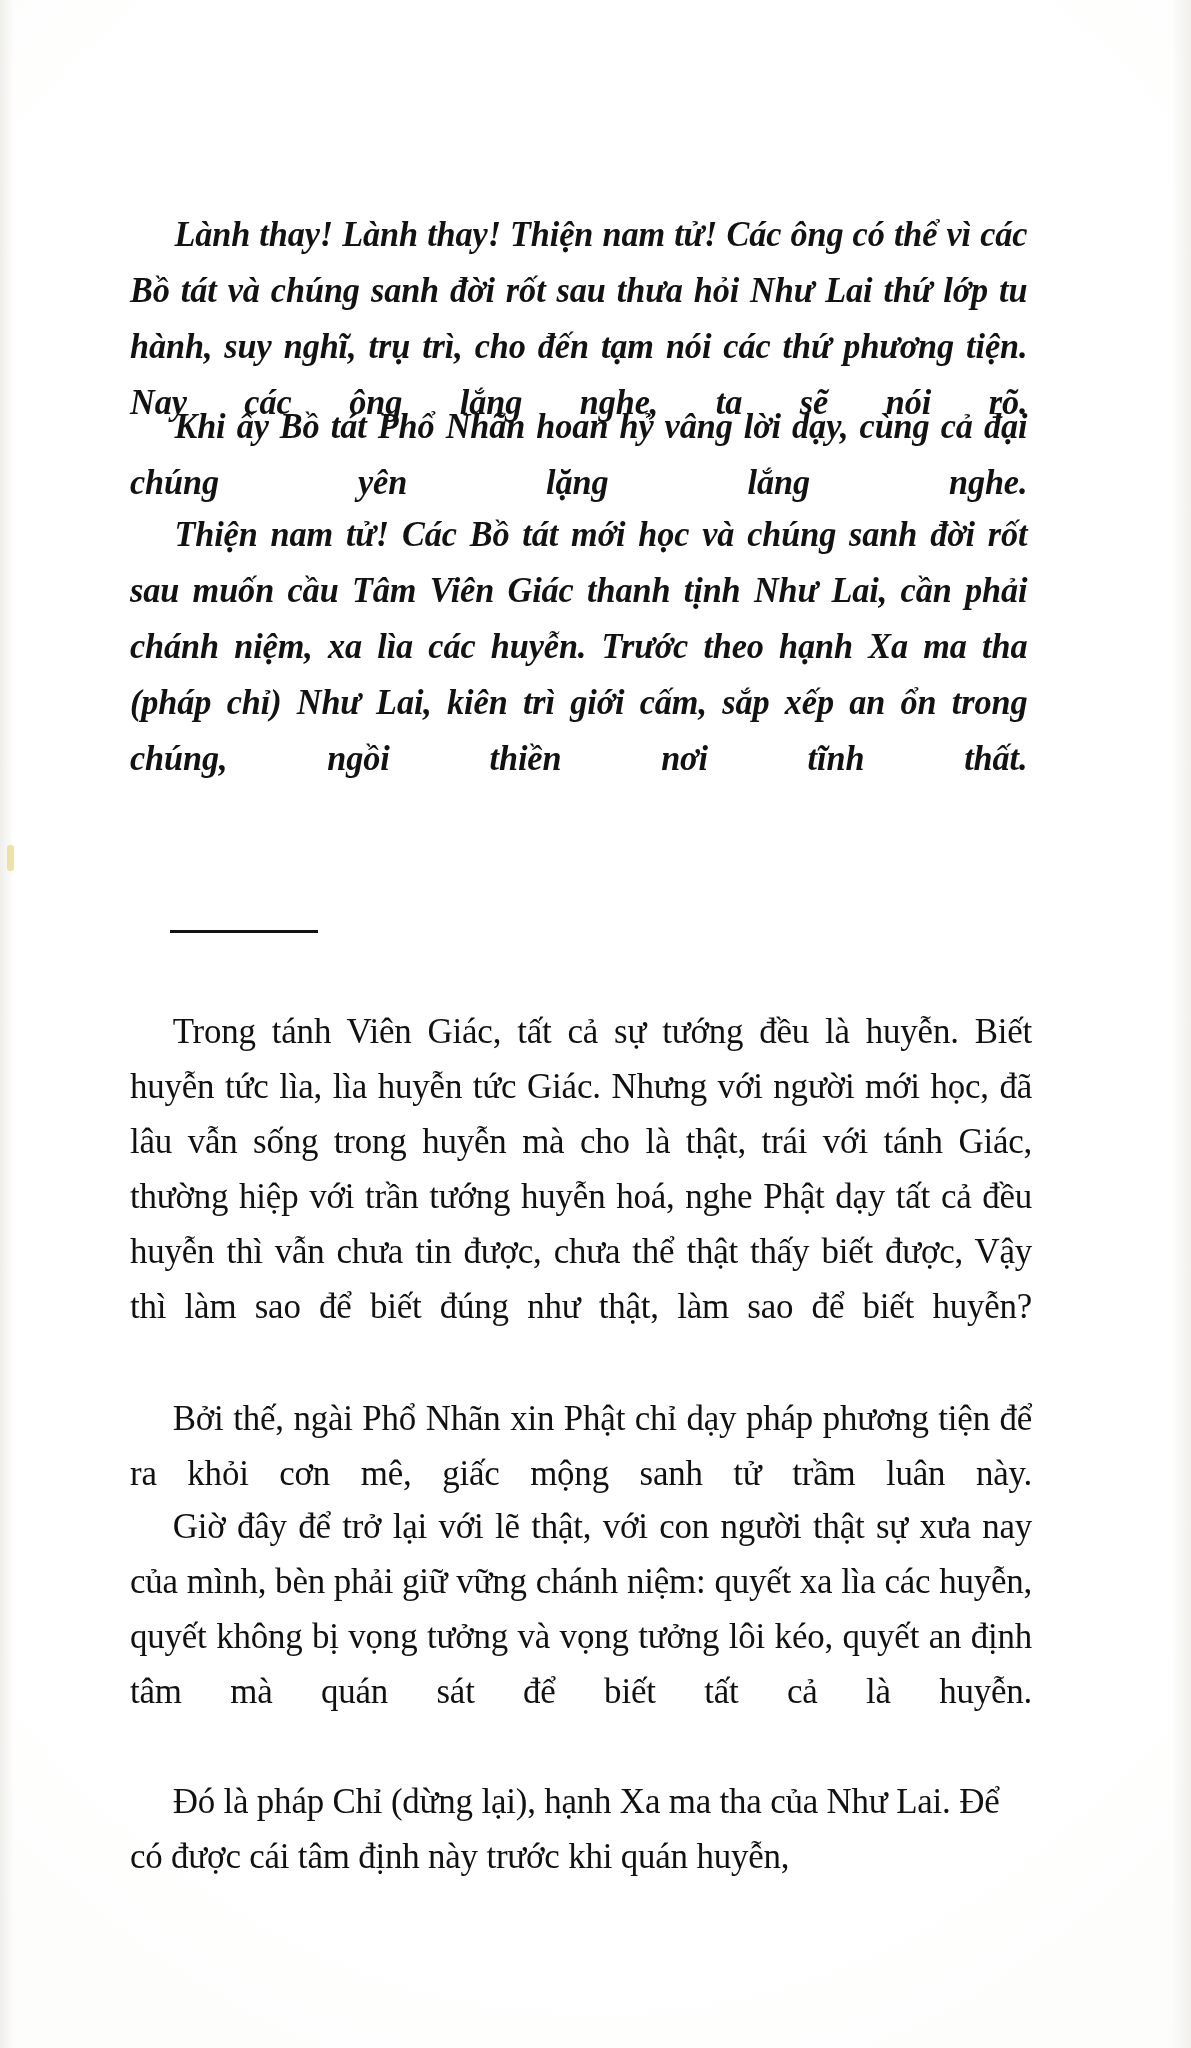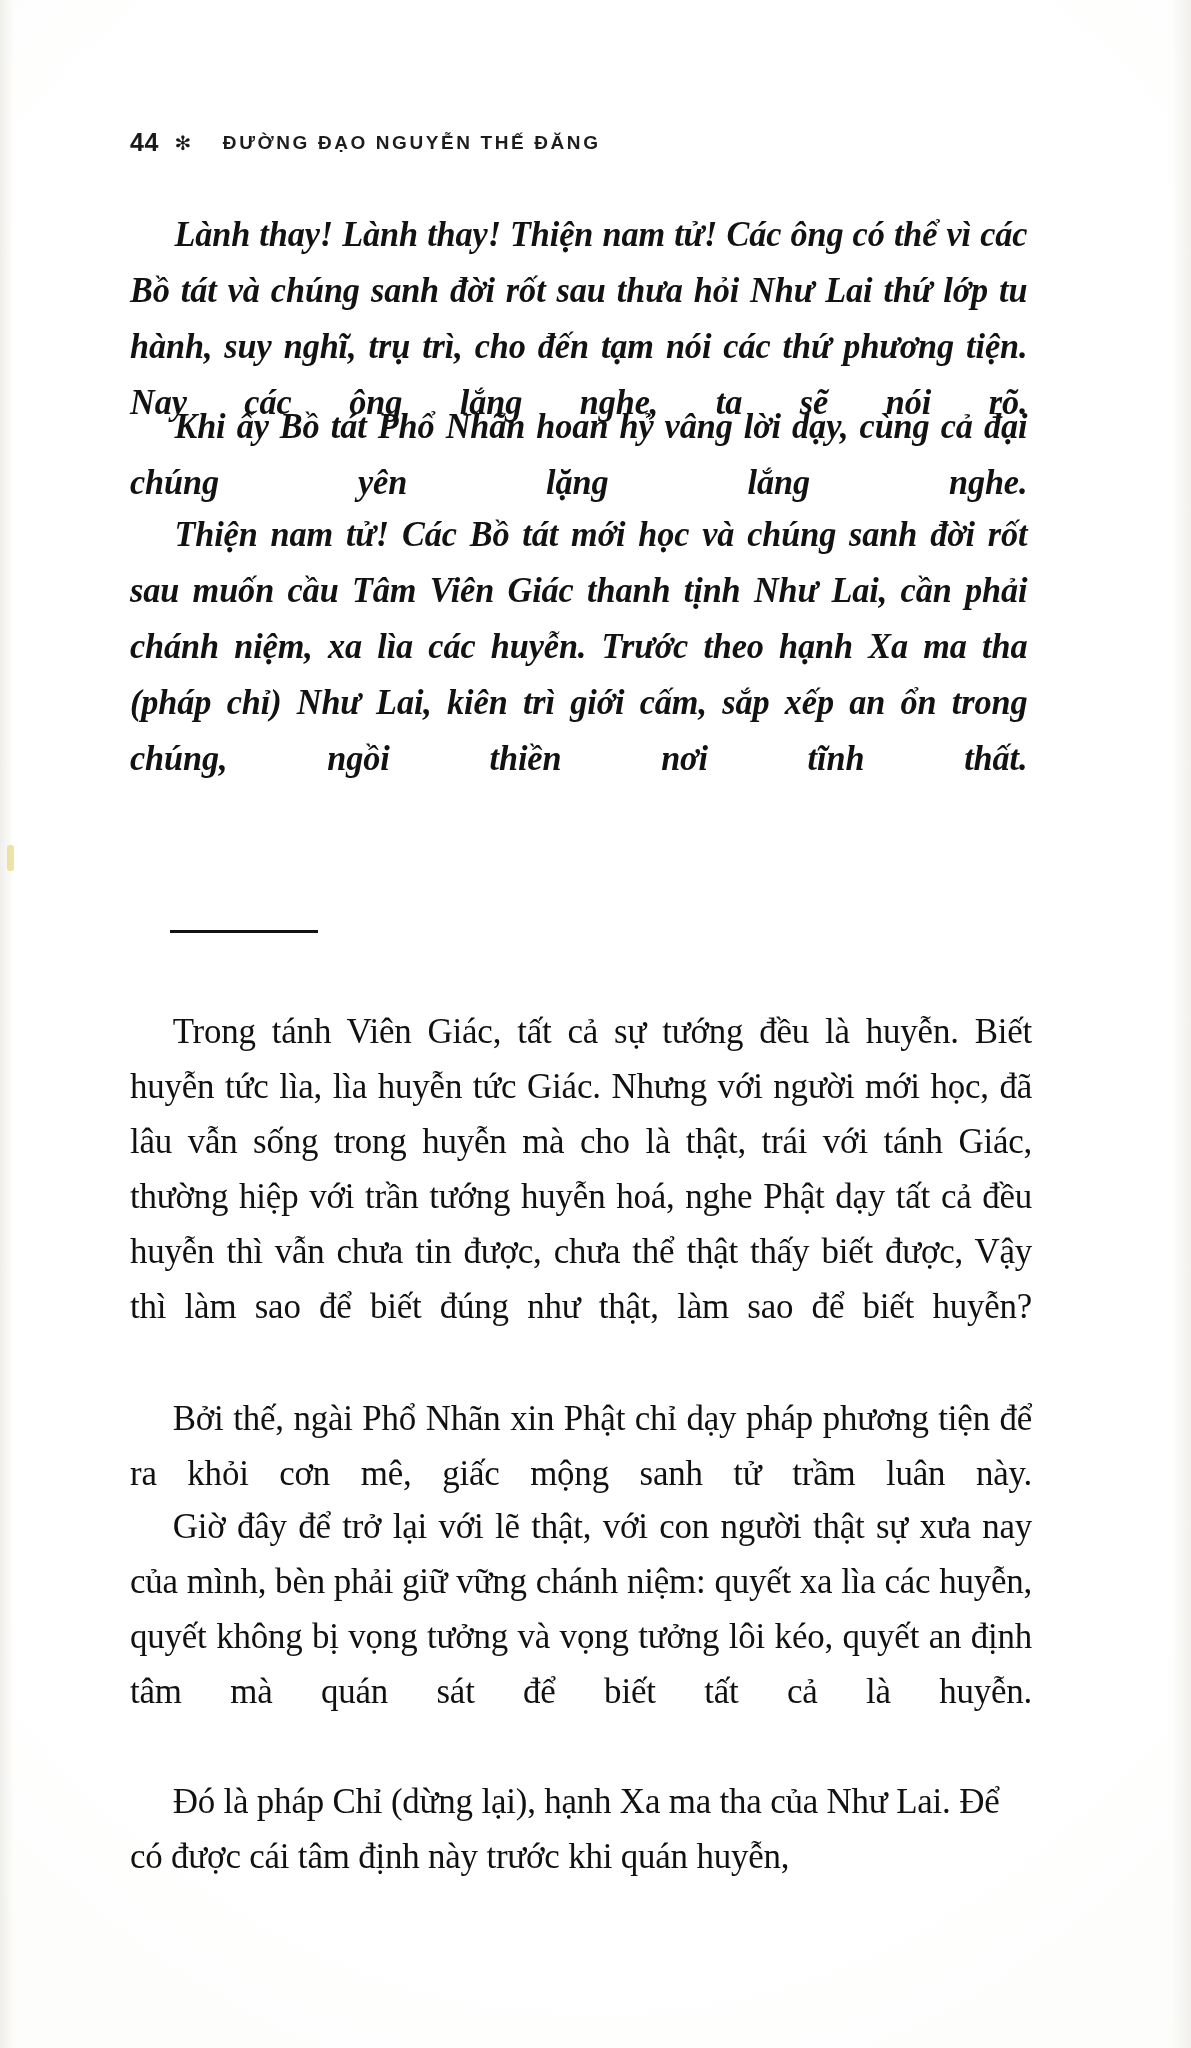--- a/index.html
+++ b/index.html
@@ -153,25 +153,20 @@
 <body>
 
 <div class="page">
 
   <div class="scan-edge-left"></div>
   <div class="scan-edge-right"></div>
   <div class="speck"></div>
 
   <div class="content">
 
-    <div class="running-head">
-      <span class="folio">44</span>
-      <span class="flower">✻</span>
-      <span class="head-title">ĐƯỜNG ĐẠO NGUYỄN THẾ ĐĂNG</span>
-    </div>
 
     <p class="sutra justify" id="sutra-1"><span class="indent"></span><span>Lành thay! Lành thay! Thiện nam tử! Các ông có thể vì các Bồ tát và chúng sanh đời rốt sau thưa hỏi Như Lai thứ lớp tu hành, suy nghĩ, trụ trì, cho đến tạm nói các thứ phương tiện. Nay các ông lắng nghe, ta sẽ nói rõ.</span></p>
 
     <p class="sutra justify" id="sutra-2"><span class="indent"></span><span>Khi ấy Bồ tát Phổ Nhãn hoan hỷ vâng lời dạy, cùng cả đại chúng yên lặng lắng nghe.</span></p>
 
     <p class="sutra justify" id="sutra-3"><span class="indent"></span><span>Thiện nam tử! Các Bồ tát mới học và chúng sanh đời rốt sau muốn cầu Tâm Viên Giác thanh tịnh Như Lai, cần phải chánh niệm, xa lìa các huyễn. Trước theo hạnh Xa ma tha (pháp chỉ) Như Lai, kiên trì giới cấm, sắp xếp an ổn trong chúng, ngồi thiền nơi tĩnh thất.</span></p>
 
     <div class="divider"></div>
 
     <p class="body-para justify" id="body-1"><span class="indent"></span><span>Trong tánh Viên Giác, tất cả sự tướng đều là huyễn. Biết huyễn tức lìa, lìa huyễn tức Giác. Nhưng với người mới học, đã lâu vẫn sống trong huyễn mà cho là thật, trái với tánh Giác, thường hiệp với trần tướng huyễn hoá, nghe Phật dạy tất cả đều huyễn thì vẫn chưa tin được, chưa thể thật thấy biết được, Vậy thì làm sao để biết đúng như thật, làm sao để biết huyễn?</span></p>

